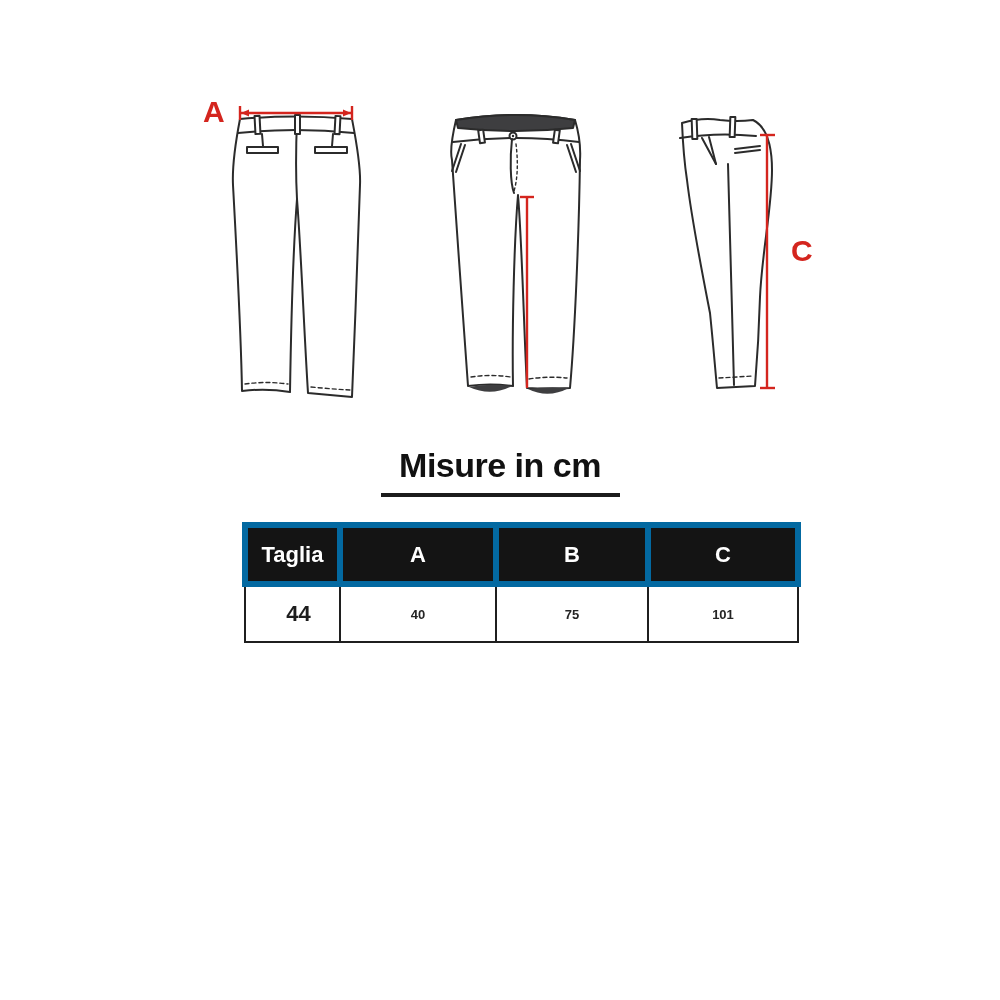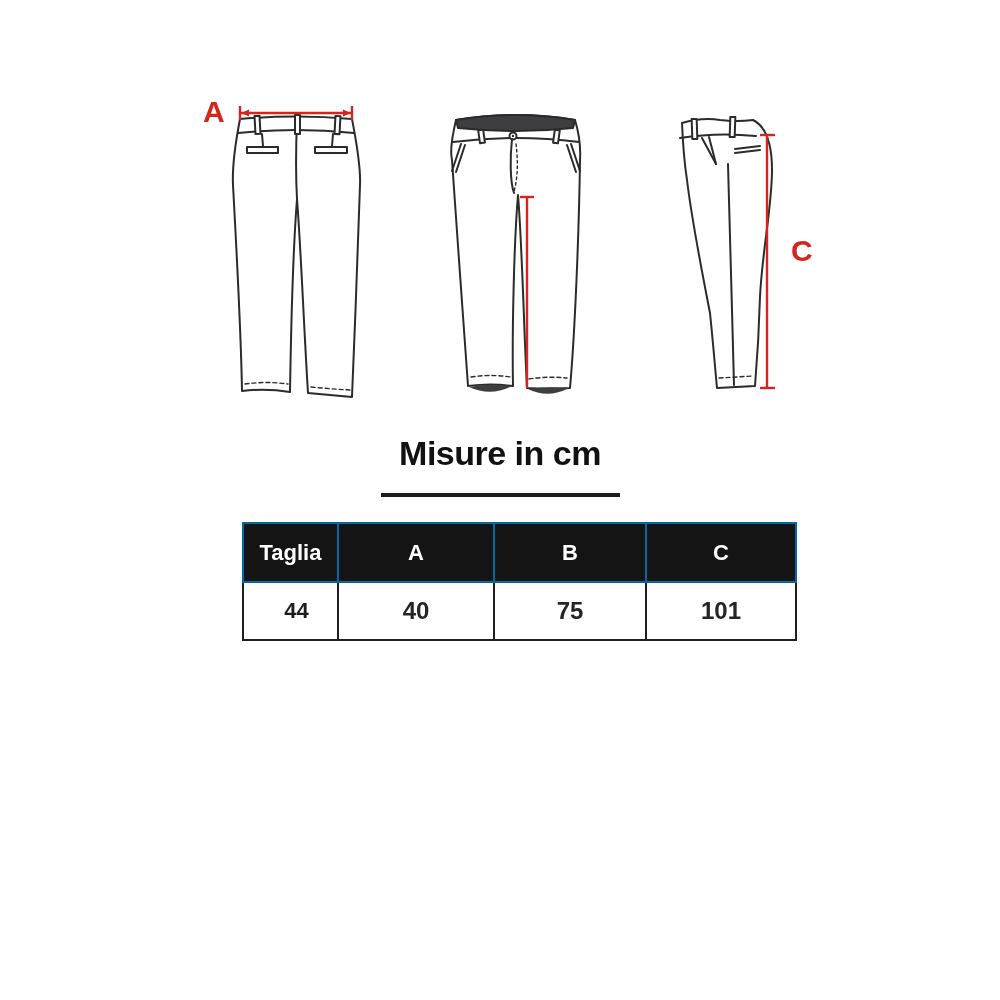--- a/index.html
+++ b/index.html
@@ -19,21 +19,21 @@
     font-size: 30px;
     font-weight: 800;
     color: #d4251e;
     line-height: 1;
     letter-spacing: 0;
   }
 
   
   .title-wrap {
     position: absolute;
-    left: 250px; top: 434px; width: 500px;
+    left: 250px; top: 446px; width: 500px;
     text-align: center;
   }
   .page-title {
     font-size: 34px;
     font-weight: 800;
     color: #111111;
     letter-spacing: -0.5px;
   }
   .title-underline {
     position: absolute;
@@ -51,27 +51,27 @@
     table-layout: fixed;
   }
   .size-table th {
     background: #141414;
     color: #ffffff;
     font-weight: 800;
     font-size: 22px;
     height: 59px;
     text-align: center;
     vertical-align: middle;
-    border: 2px solid #0369a1;
+    border: 6px solid #0369a1;
   }
   .size-table td {
     background: #ffffff;
     color: #252525;
     font-weight: 800;
-    font-size: 24px;
+    font-size: 13px;
     height: 58px;
     text-align: center;
     vertical-align: middle;
     border: 2px solid #1f1f1f;
   }
   .size-table td.col-size { font-size: 22px; color: #1d1d1d; padding-left: 12px; }
 </style>
 </head>
 <body>
 

